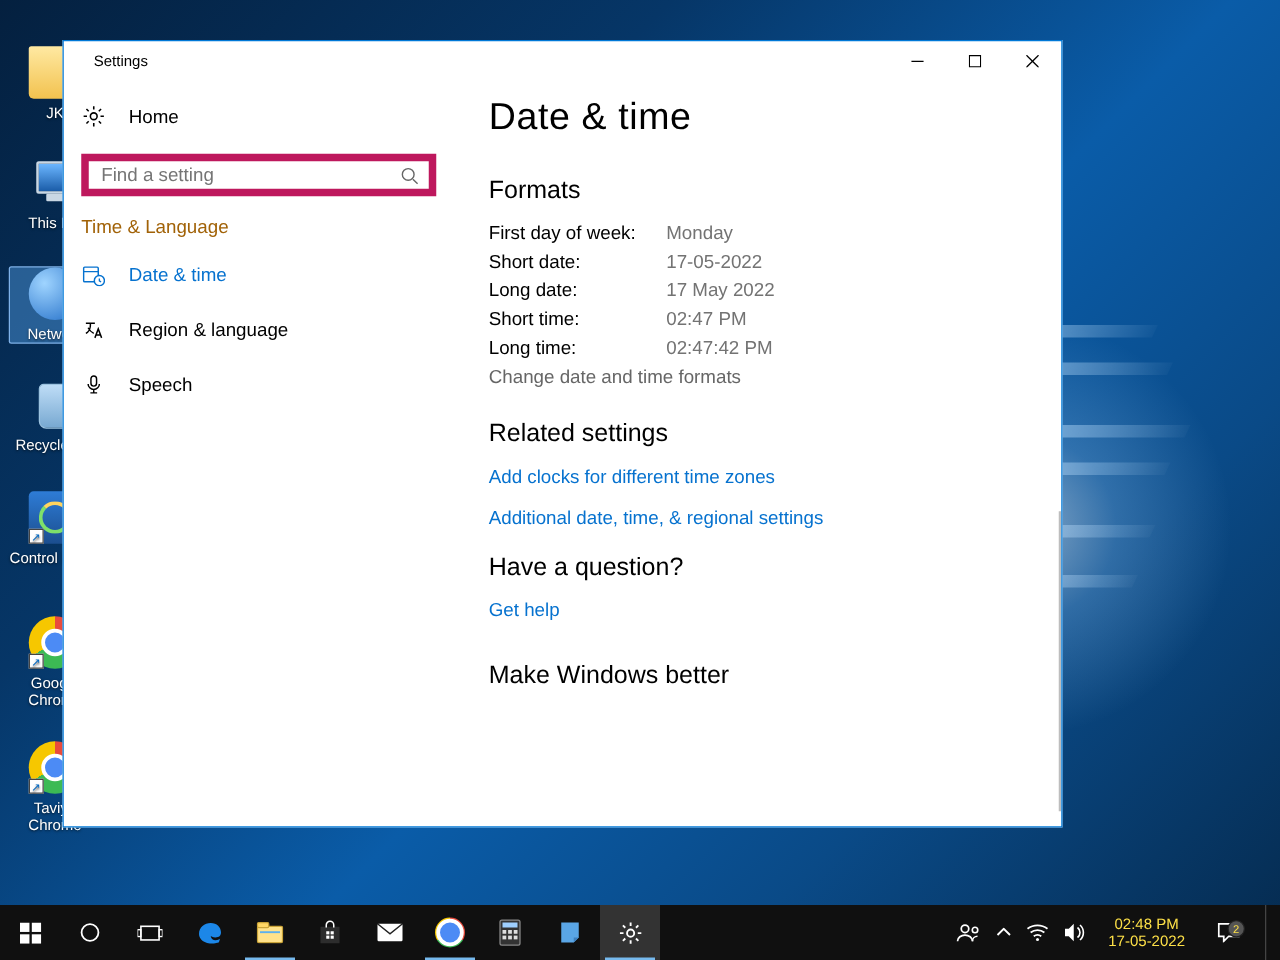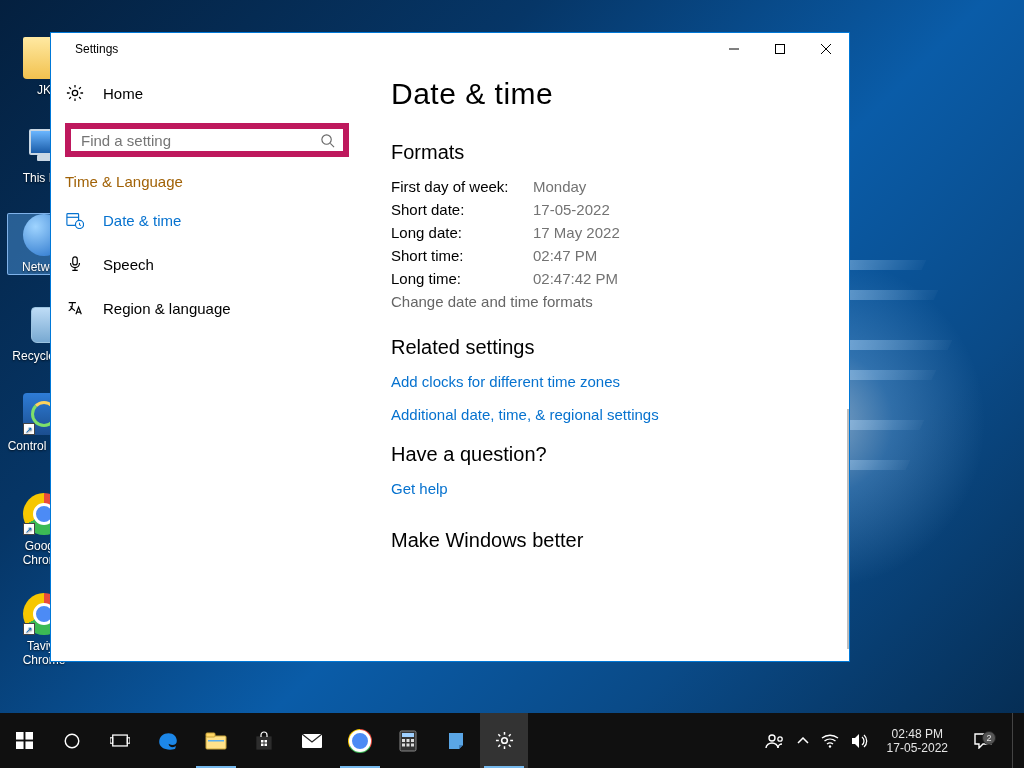--- a/index.html
+++ b/index.html
@@ -65,21 +65,21 @@
   .content h1 { font-weight: 400; font-size: 30px; margin: 6px 0 30px 0; letter-spacing: .5px;}
   .content h2 { font-weight: 500; font-size: 20px; margin: 6px 0 14px 0;}
   .kv-row { display:flex; font-size:15px; margin-bottom: 6px;}
   .kv-row .k { width:142px; color:#000;}
   .kv-row .v { color:#737373;}
   .linkish { color:#0672cf; font-size:15px; margin: 6px 0 16px 0; display:block;}
   .muted { color:#666; font-size:15px; margin:6px 0 26px 0;}
   .scrollbar-ind { position:absolute; right:0; top:344px; width:2px; height:240px; background:#bdbdbd;}
 
   
-  .taskbar { position:absolute; left:0; right:0; bottom:0; height:55px; background:#101010; display:flex; align-items:stretch; color:#e5e5e5;}
+  .taskbar { position:absolute; left:0; right:0; bottom:0; height:44px; background:#101010; display:flex; align-items:stretch; color:#fde047;}
   .tb-btn { width:48px; display:flex; align-items:center; justify-content:center;}
   .tb-btn.active { background:#333;}
   .tb-btn .bar { position:absolute; bottom:0; left:4px; right:4px; height:2px; background:#76b9ed;}
   .tb-btn { position:relative;}
   .tray { margin-left:auto; display:flex; align-items:center; gap:12px; padding:0 6px 0 8px; font-size:12px;}
   .clock { text-align:center; line-height:14px; font-size:12px; padding: 0 6px;}
   .action-c { width:34px; display:flex; align-items:center; justify-content:center; position:relative;}
   .badge { position:absolute; right:4px; bottom:4px; width:14px; height:14px; border-radius:50%; background:#555; border:1px solid #222; font-size:9px; display:flex; align-items:center; justify-content:center;}
 
   svg { display:block; }
@@ -187,35 +187,35 @@
               <circle cx="15" cy="15" r="4.5" fill="#fff" stroke="currentColor" stroke-width="1.3"></circle>
               <path d="M15 13v2.2l1.5 1" stroke="currentColor" stroke-width="1.2" fill="none"></path>
             </svg>
         </span>
         <span>Date &amp; time</span>
       </div>
 
       <div class="side-row">
         <span class="ic">
           <svg viewBox="0 0 20 20" width="18" height="18">
-              <rect x="7.5" y="2" width="5" height="9" rx="2.5" fill="none" stroke="currentColor" stroke-width="1.3"></rect>
-              <path d="M5 9a5 5 0 0 0 10 0M10 14v3M7 17h6" stroke="currentColor" stroke-width="1.3" fill="none"></path>
-            </svg>
-        </span>
-        <span>Speech</span>
+              <path d="M3 4h8M7 4v2c0 3-2 6-4 7M5 8c1 2 3 4 5 5" stroke="currentColor" stroke-width="1.3" fill="none"></path>
+              <path d="M11 17l3-8 3 8M12 14.5h4" stroke="currentColor" stroke-width="1.3" fill="none"></path>
+            </svg>
+        </span>
+        <span>Region &amp; language</span>
       </div>
 
       <div class="side-row">
         <span class="ic">
           <svg viewBox="0 0 20 20" width="18" height="18">
-              <path d="M3 4h8M7 4v2c0 3-2 6-4 7M5 8c1 2 3 4 5 5" stroke="currentColor" stroke-width="1.3" fill="none"></path>
-              <path d="M11 17l3-8 3 8M12 14.5h4" stroke="currentColor" stroke-width="1.3" fill="none"></path>
-            </svg>
-        </span>
-        <span>Region &amp; language</span>
+              <rect x="7.5" y="2" width="5" height="9" rx="2.5" fill="none" stroke="currentColor" stroke-width="1.3"></rect>
+              <path d="M5 9a5 5 0 0 0 10 0M10 14v3M7 17h6" stroke="currentColor" stroke-width="1.3" fill="none"></path>
+            </svg>
+        </span>
+        <span>Speech</span>
       </div>
     </div>
 
     <div class="content">
       <h1>Date &amp; time</h1>
 
       <h2>Formats</h2>
       <div class="kv-row">
         <span class="k">First day of week:</span>
         <span class="v">Monday</span>

